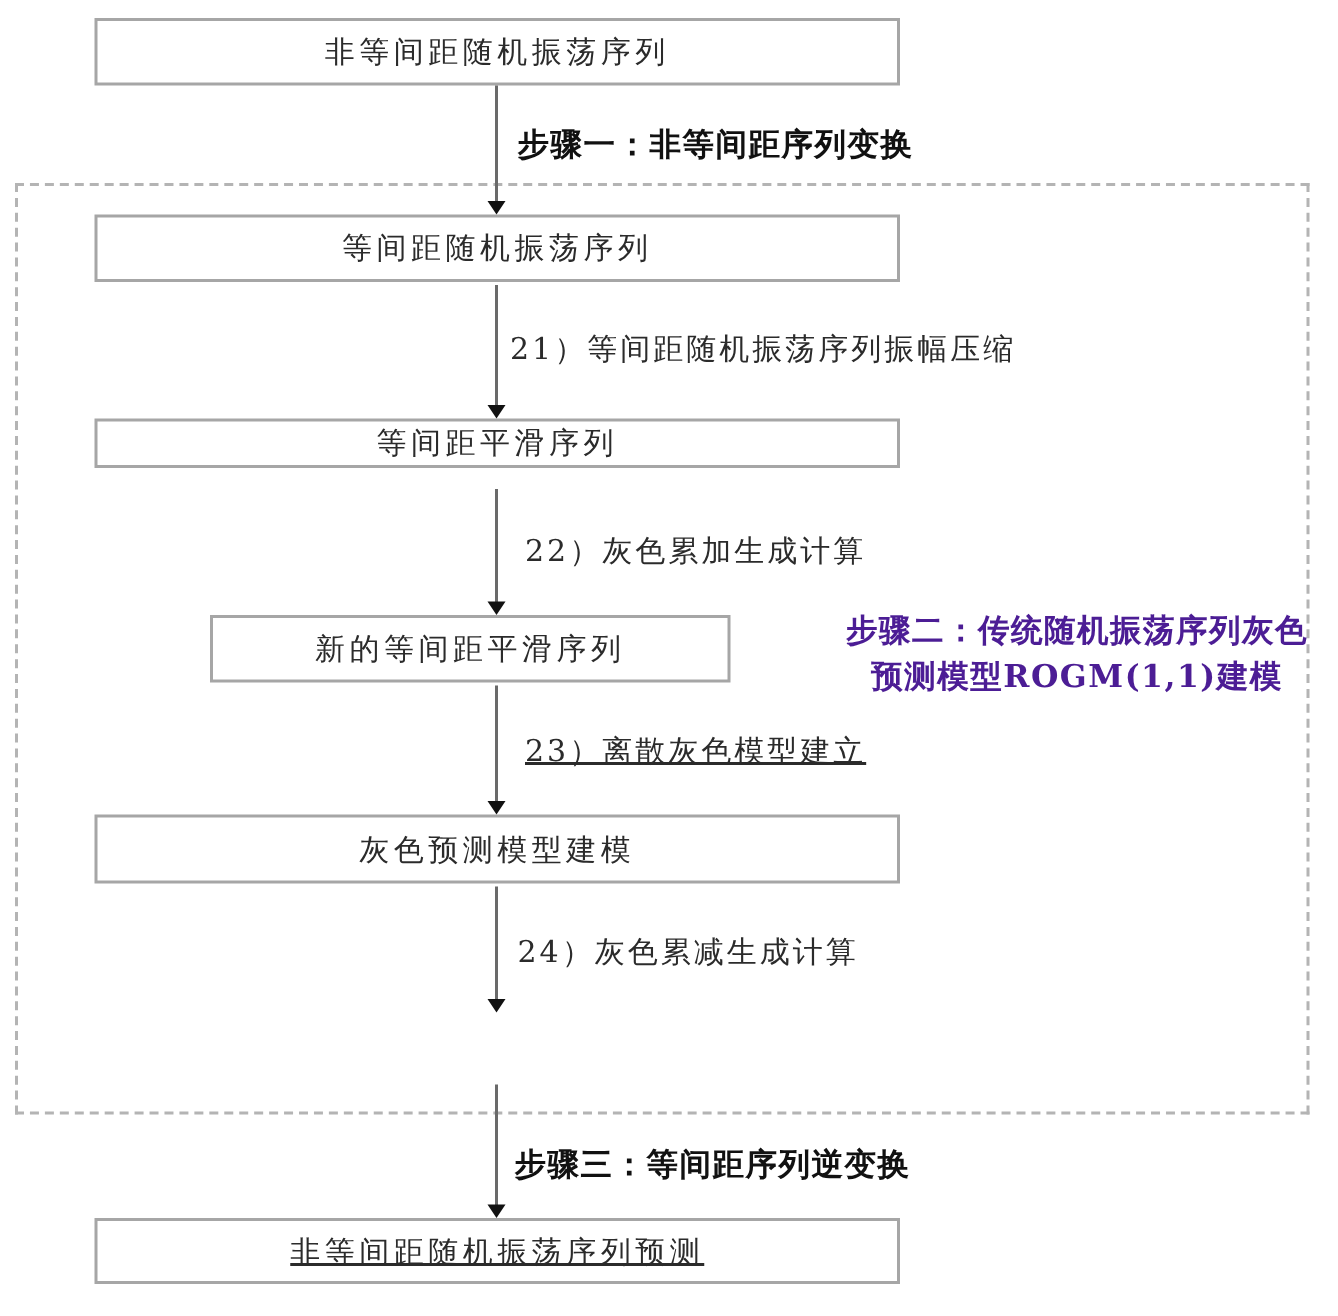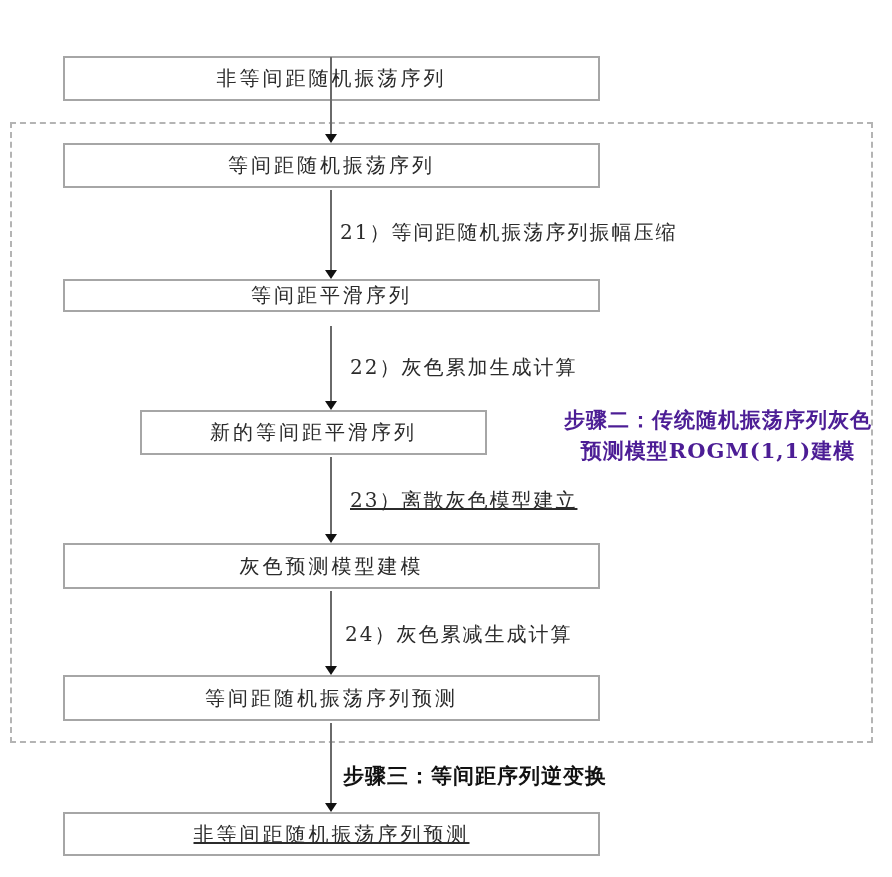--- a/index.html
+++ b/index.html
@@ -76,31 +76,30 @@
     white-space: nowrap;
   }
 </style>
 </head>
 <body>
 
 <div class="canvas">
 
   <div class="dashed"></div>
 
-  <div class="fbox" style="left:63px; top:12px; width:537px; height:45px;margin-top:44px;">非等间距随机振荡序列</div>
+  <div class="fbox" style="left:63px; top:12px; width:537px; height:45px;">非等间距随机振荡序列</div>
 
   <div class="fbox" style="left:63px; top:143px; width:537px; height:45px;">等间距随机振荡序列</div>
 
   <div class="fbox" style="left:63px; top:279px; width:537px; height:33px;">等间距平滑序列</div>
 
   <div class="fbox" style="left:140px; top:410px; width:347px; height:45px;">新的等间距平滑序列</div>
 
   <div class="fbox" style="left:63px; top:543px; width:537px; height:46px;">灰色预测模型建模</div>
 
-  <div class="fbox" style="left:63px; top:675px; width:537px; height:46px;">等间距随机振荡序列预测</div>
 
   <div class="fbox" style="left:63px; top:812px; width:537px; height:44px;text-decoration:underline;">非等间距随机振荡序列预测</div>
 
   <div class="vline" style="left:330px; top:57px; height:78px;"></div>
   <div class="ahead" style="left:325px; top:134px;"></div>
 
   <div class="vline" style="left:330px; top:190px; height:81px;"></div>
   <div class="ahead" style="left:325px; top:270px;"></div>
 
   <div class="vline" style="left:330px; top:326px; height:76px;"></div>
@@ -108,20 +107,21 @@
 
   <div class="vline" style="left:330px; top:457px; height:78px;"></div>
   <div class="ahead" style="left:325px; top:534px;"></div>
 
   <div class="vline" style="left:330px; top:591px; height:76px;"></div>
   <div class="ahead" style="left:325px; top:666px;"></div>
 
   <div class="vline" style="left:330px; top:723px; height:81px;"></div>
   <div class="ahead" style="left:325px; top:803px;"></div>
 
+  <div class="slabel" style="left:345px; top:82px;">步骤一：非等间距序列变换</div>
 
   <div class="slabel2" style="left:548px; top:404px; width:340px;">
     <div>步骤二：传统随机振荡序列灰色</div>
     <div>预测模型ROGM(1,1)建模</div>
   </div>
 
   <div class="slabel" style="left:343px; top:762px;">步骤三：等间距序列逆变换</div>
 
   <div class="plabel" style="left:340px; top:219px;">21）等间距随机振荡序列振幅压缩</div>
 

